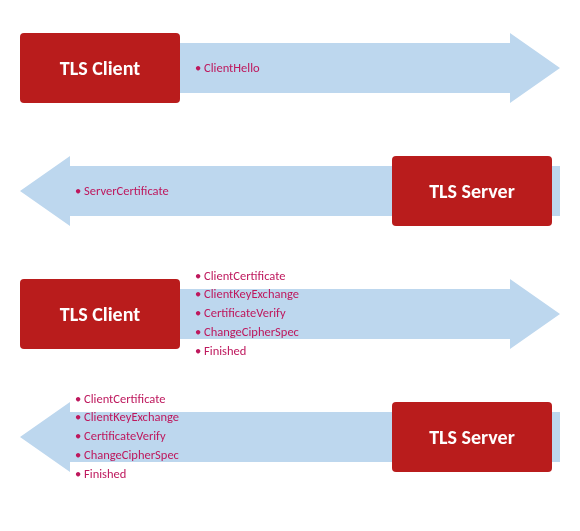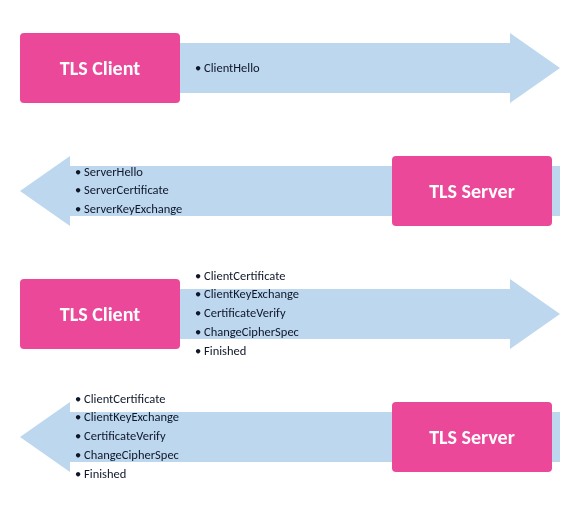--- a/index.html
+++ b/index.html
@@ -44,21 +44,21 @@
     .label-box {
       position: absolute;
       top: 50%;
       transform: translateY(-50%);
       display: flex;
       align-items: center;
       justify-content: center;
       z-index: 2;
     }
     .label-box-blue {
-      background: #ec4899;
+      background: #b91c1c;
       color: #fff;
       font-size: 20px;
       font-weight: bold;
       width: 160px;
       height: 70px;
       border-radius: 4px;
     }
     
     .label-left {
       left: 0;
@@ -66,21 +66,21 @@
     
     .label-right {
       right: 8px;
     }
     .bullet-text {
       position: absolute;
       top: 50%;
       transform: translateY(-50%);
       z-index: 2;
       line-height: 1.5;
-      color: #0f172a;
+      color: #be185d;
       font-size: 12.5px;
     }
     .bullet-text-right-arrow {
       left: 175px;
     }
     .bullet-text-left-arrow {
       left: 15px;
     }
   </style>
 </head>
@@ -106,23 +106,21 @@
   <div class="row">
     <div class="arrow-shape-left">
       <svg class="arrow-svg" viewBox="0 0 540 80" preserveAspectRatio="none" xmlns="http://www.w3.org/2000/svg">
 
         <polygon points="540,15 50,15 50,5 0,40 50,75 50,65 540,65" fill="#BDD7EE"></polygon>
       </svg>
       <div class="label-box label-box-blue label-right">
         <span style="text-align:center;line-height:1.2;">TLS Server</span>
       </div>
       <div class="bullet-text bullet-text-left-arrow" style="left:55px;">
-        <div>• ServerHello</div>
         <div>• ServerCertificate</div>
-        <div>• ServerKeyExchange</div>
       </div>
     </div>
   </div>
 
   <div class="row">
     <div class="arrow-shape-right">
       <svg class="arrow-svg" viewBox="0 0 540 80" preserveAspectRatio="none" xmlns="http://www.w3.org/2000/svg">
         <polygon points="0,15 490,15 490,5 540,40 490,75 490,65 0,65" fill="#BDD7EE"></polygon>
       </svg>
       <div class="label-box label-box-blue label-left">

